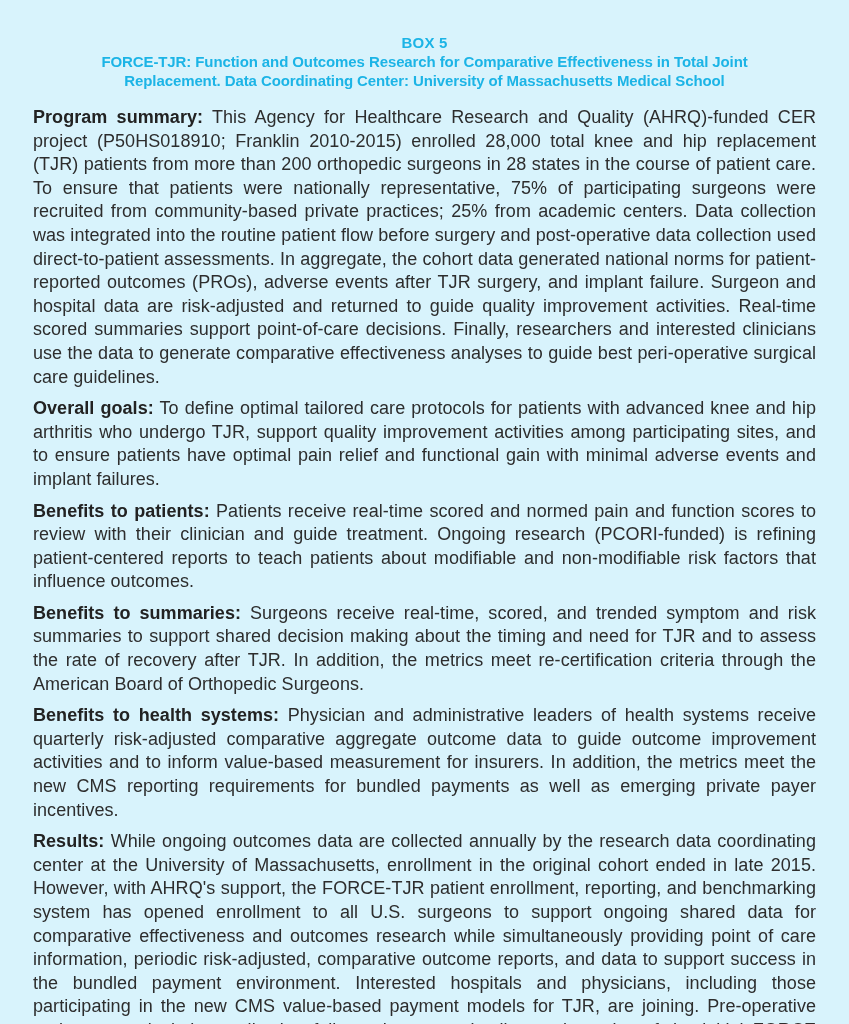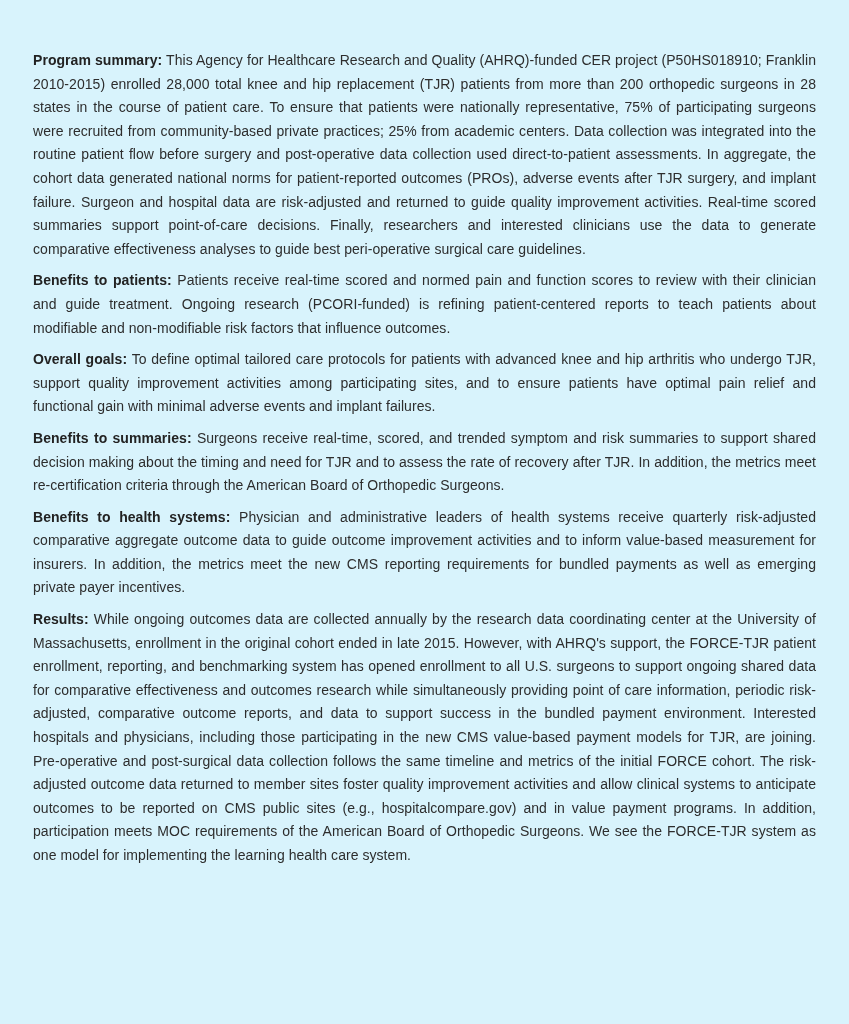--- a/index.html
+++ b/index.html
@@ -33,51 +33,53 @@
     .box-number {
       display: block;
       letter-spacing: 0.2px;
     }
     .box-title {
       display: block;
       padding: 0 40px;
       letter-spacing: -0.1px;
     }
     .para {
-      font-size: 14px;
+      font-size: 18px;
       line-height: 23.6px;
       text-align: justify;
       margin: 0 0 8px 0;
       letter-spacing: 0.05px;
     }
     .para .label {
       font-weight: bold;
       color: #222;
     }
     .para .text {
       color: #2d2d2d;
     }
   </style>
 </head>
 <body>
 
 <div class="box">
   <div class="box-header">
+    <span class="box-number">BOX 5</span>
+    <span class="box-title">FORCE-TJR: Function and Outcomes Research for Comparative Effectiveness in Total Joint Replacement. Data Coordinating Center: University of Massachusetts Medical School</span>
   </div>
 
   <p class="para">
     <span class="label">Program summary:</span><span class="text"> This Agency for Healthcare Research and Quality (AHRQ)-funded CER project (P50HS018910; Franklin 2010-2015) enrolled 28,000 total knee and hip replacement (TJR) patients from more than 200 orthopedic surgeons in 28 states in the course of patient care. To ensure that patients were nationally representative, 75% of participating surgeons were recruited from community-based private practices; 25% from academic centers. Data collection was integrated into the routine patient flow before surgery and post-operative data collection used direct-to-patient assessments. In aggregate, the cohort data generated national norms for patient-reported outcomes (PROs), adverse events after TJR surgery, and implant failure. Surgeon and hospital data are risk-adjusted and returned to guide quality improvement activities. Real-time scored summaries support point-of-care decisions. Finally, researchers and interested clinicians use the data to generate comparative effectiveness analyses to guide best peri-operative surgical care guidelines.</span>
   </p>
 
   <p class="para">
-    <span class="label">Benefits to patients:</span><span class="text"> Patients receive real-time scored and normed pain and function scores to review with their clinician and guide treatment. Ongoing research (PCORI-funded) is refining patient-centered reports to teach patients about modifiable and non-modifiable risk factors that influence outcomes.</span>
+    <span class="label">Overall goals:</span><span class="text"> To define optimal tailored care protocols for patients with advanced knee and hip arthritis who undergo TJR, support quality improvement activities among participating sites, and to ensure patients have optimal pain relief and functional gain with minimal adverse events and implant failures.</span>
   </p>
 
   <p class="para">
-    <span class="label">Overall goals:</span><span class="text"> To define optimal tailored care protocols for patients with advanced knee and hip arthritis who undergo TJR, support quality improvement activities among participating sites, and to ensure patients have optimal pain relief and functional gain with minimal adverse events and implant failures.</span>
+    <span class="label">Benefits to patients:</span><span class="text"> Patients receive real-time scored and normed pain and function scores to review with their clinician and guide treatment. Ongoing research (PCORI-funded) is refining patient-centered reports to teach patients about modifiable and non-modifiable risk factors that influence outcomes.</span>
   </p>
 
   <p class="para">
     <span class="label">Benefits to summaries:</span><span class="text"> Surgeons receive real-time, scored, and trended symptom and risk summaries to support shared decision making about the timing and need for TJR and to assess the rate of recovery after TJR. In addition, the metrics meet re-certification criteria through the American Board of Orthopedic Surgeons.</span>
   </p>
 
   <p class="para">
     <span class="label">Benefits to health systems:</span><span class="text"> Physician and administrative leaders of health systems receive quarterly risk-adjusted comparative aggregate outcome data to guide outcome improvement activities and to inform value-based measurement for insurers. In addition, the metrics meet the new CMS reporting requirements for bundled payments as well as emerging private payer incentives.</span>
   </p>
 

